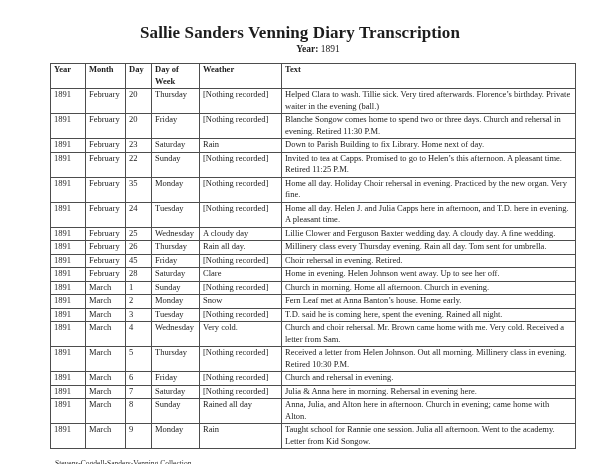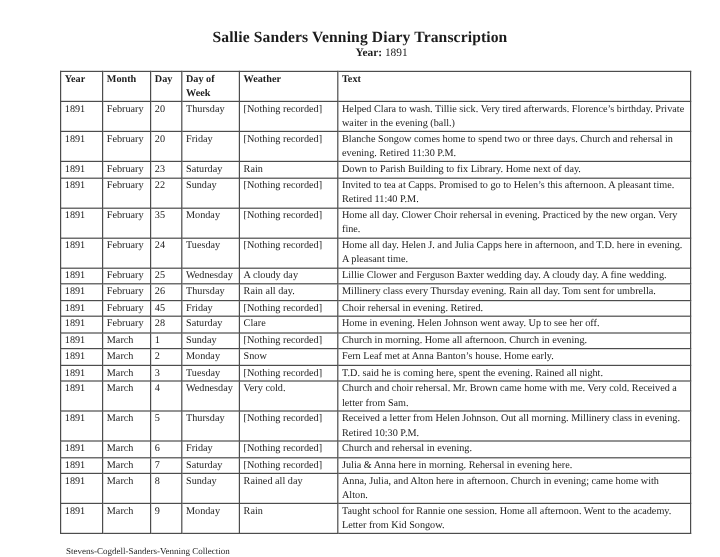--- a/index.html
+++ b/index.html
@@ -13,21 +13,21 @@
   }
   .page {
     position: relative;
     width: 600px;
     height: 464px;
     overflow: hidden;
   }
   .doc-title {
     margin: 23px 0 1px 0;
     text-align: center;
-    font-size: 13px;
+    font-size: 17px;
     font-weight: bold;
     letter-spacing: 0.1px;
   }
   .doc-subtitle {
     text-align: center;
     font-size: 9.5px;
     margin: 0 0 9px 0;
     padding-left: 36px;
   }
   .doc-subtitle .label { font-weight: bold; }
@@ -116,29 +116,29 @@
           <td>Saturday</td>
           <td>Rain</td>
           <td>Down to Parish Building to fix Library. Home next of day.</td>
         </tr>
         <tr>
           <td>1891</td>
           <td>February</td>
           <td>22</td>
           <td>Sunday</td>
           <td>[Nothing recorded]</td>
-          <td>Invited to tea at Capps. Promised to go to Helen’s this afternoon. A pleasant time. Retired 11:40 P.M.</td>
+          <td>Invited to tea at Capps. Promised to go to Helen’s this afternoon. A pleasant time. Retired 11:25 P.M.</td>
         </tr>
         <tr>
           <td>1891</td>
           <td>February</td>
           <td>35</td>
           <td>Monday</td>
           <td>[Nothing recorded]</td>
-          <td>Home all day. Clower Choir rehersal in evening. Practiced by the new organ. Very fine.</td>
+          <td>Home all day. Holiday Choir rehersal in evening. Practiced by the new organ. Very fine.</td>
         </tr>
         <tr>
           <td>1891</td>
           <td>February</td>
           <td>24</td>
           <td>Tuesday</td>
           <td>[Nothing recorded]</td>
           <td>Home all day. Helen J. and Julia Capps here in afternoon, and T.D. here in evening. A pleasant time.</td>
         </tr>
         <tr>
@@ -236,21 +236,21 @@
           <td>Sunday</td>
           <td>Rained all day</td>
           <td>Anna, Julia, and Alton here in afternoon. Church in evening; came home with Alton.</td>
         </tr>
         <tr>
           <td>1891</td>
           <td>March</td>
           <td>9</td>
           <td>Monday</td>
           <td>Rain</td>
-          <td>Taught school for Rannie one session. Home all afternoon. Went to the academy. Letter from Kid Songow.</td>
+          <td>Taught school for Rannie one session. Julia all afternoon. Went to the academy. Letter from Kid Songow.</td>
         </tr>
       </tbody>
   </table>
 
   <div class="credit">
     <div>Stevens-Cogdell-Sanders-Venning Collection</div>
     <div>Library Company of Philadelphia</div>
   </div>
 
 </div>

